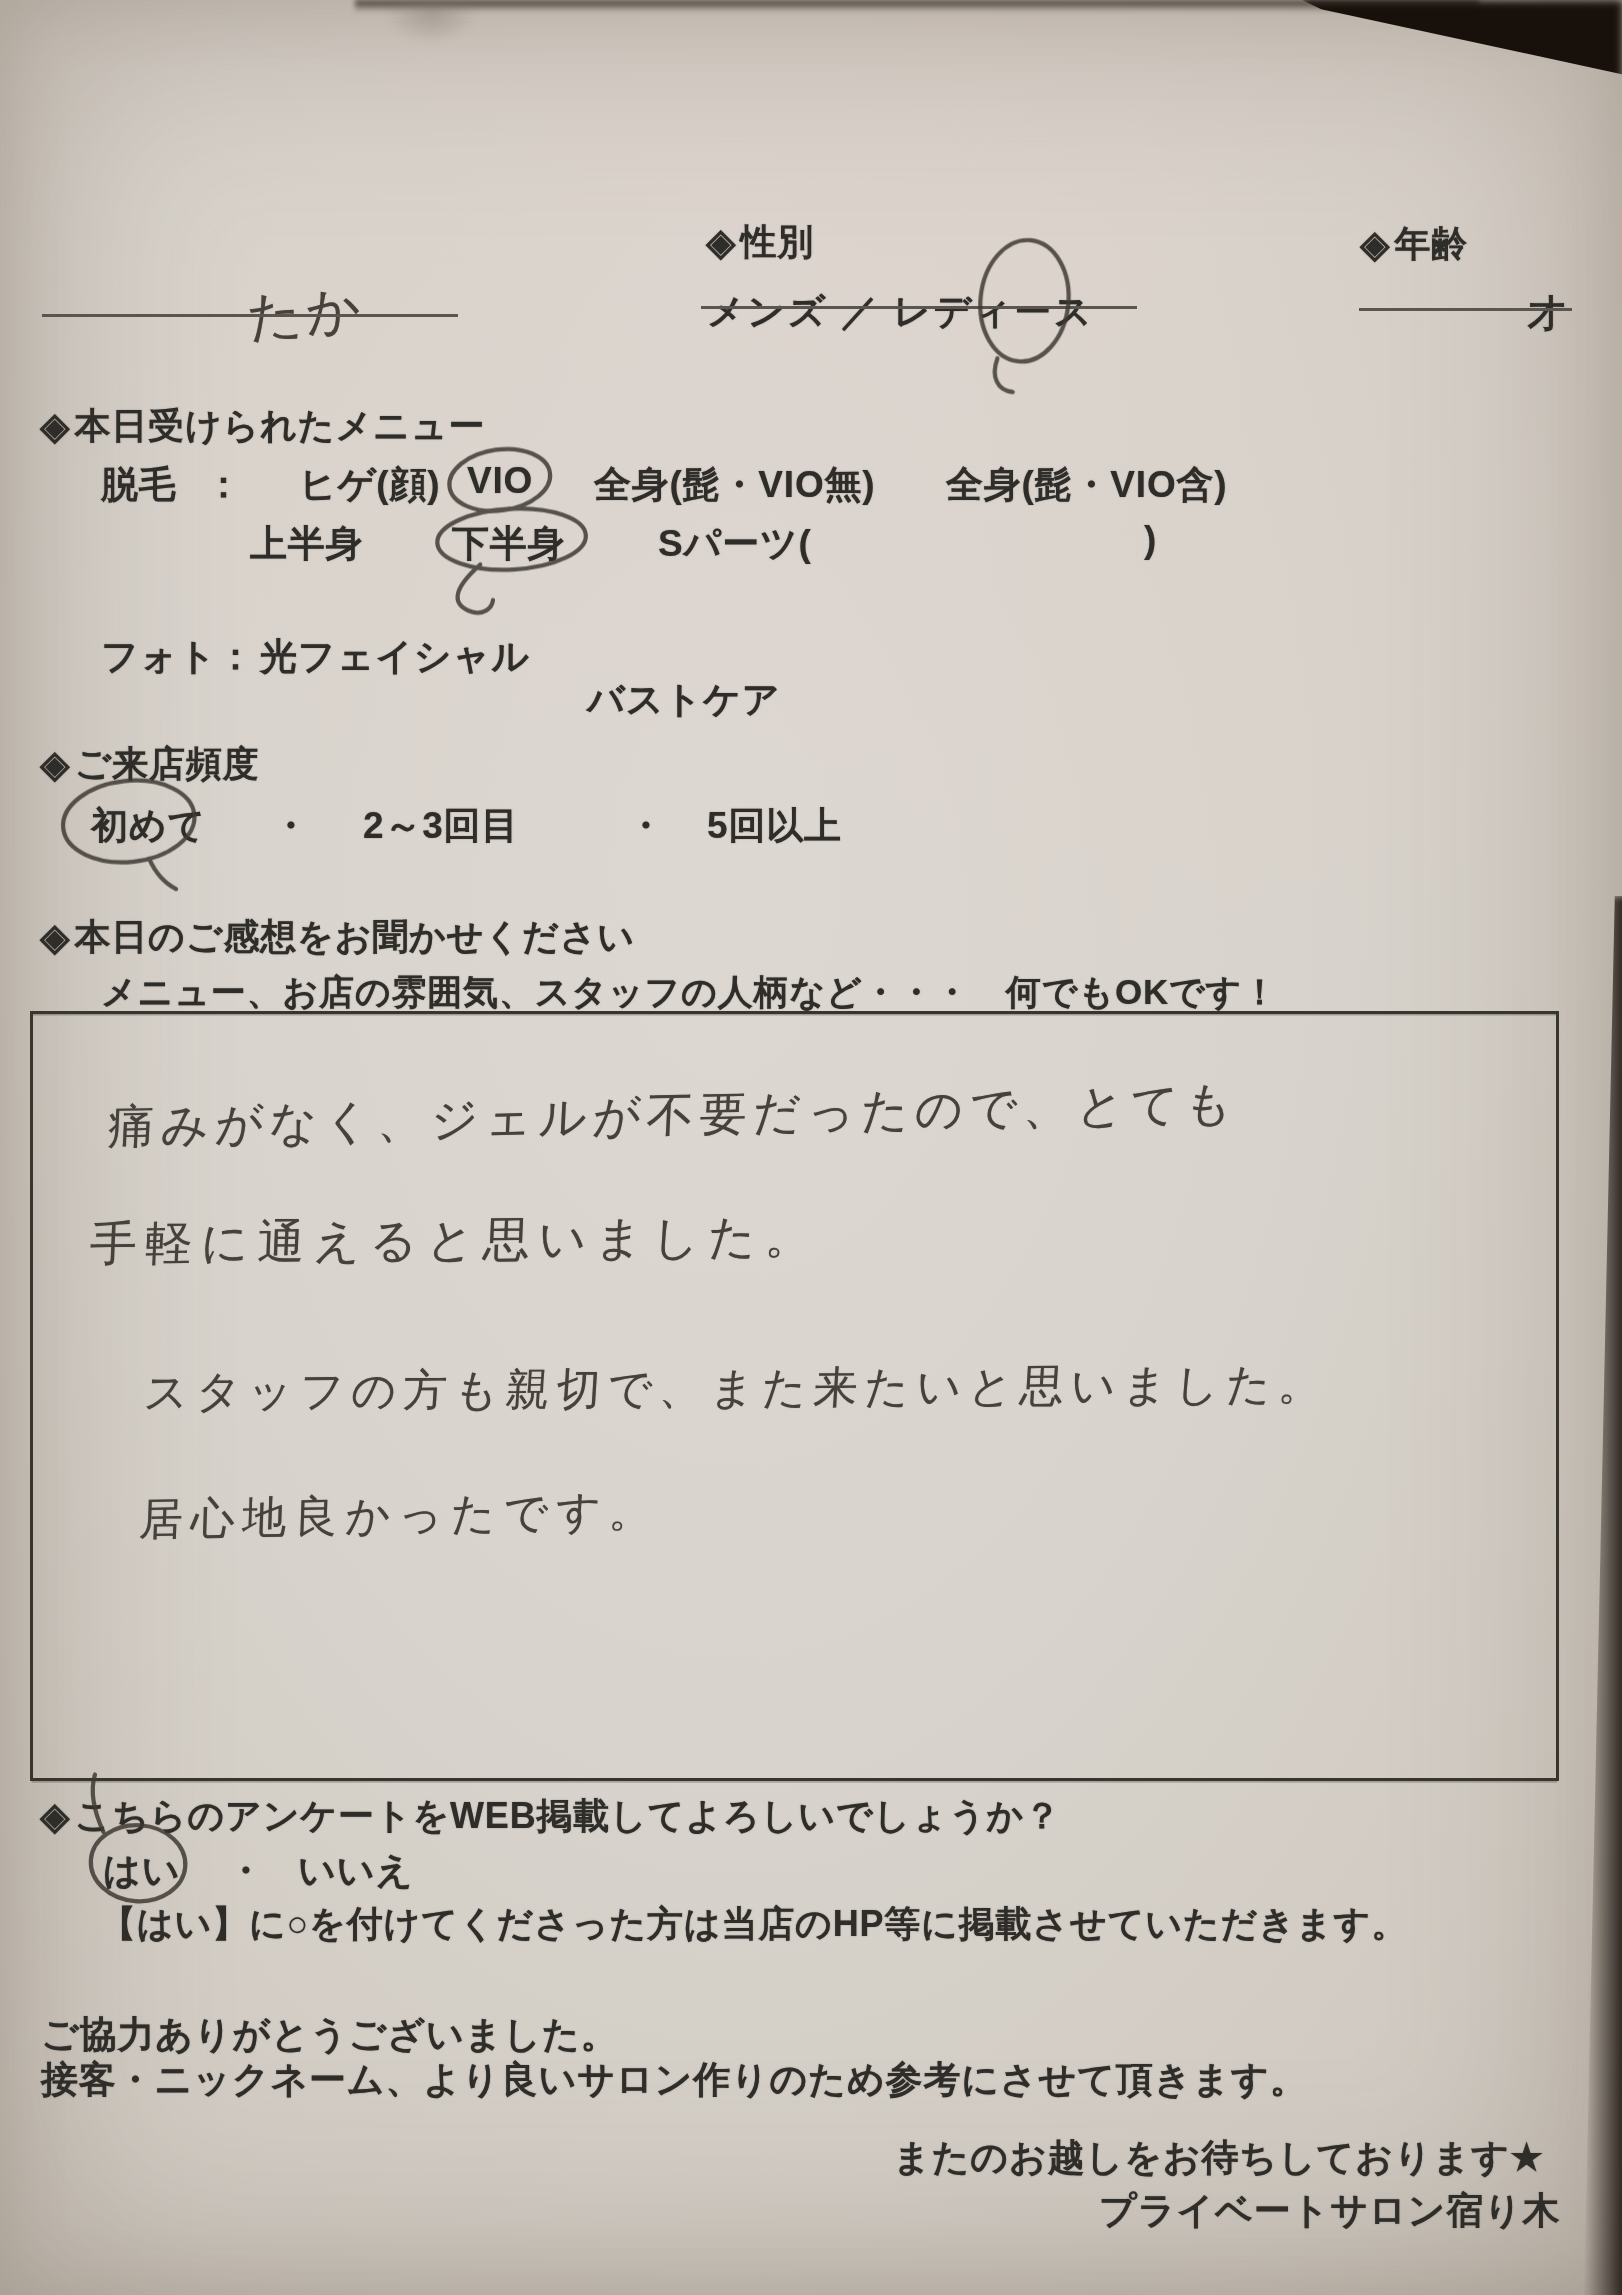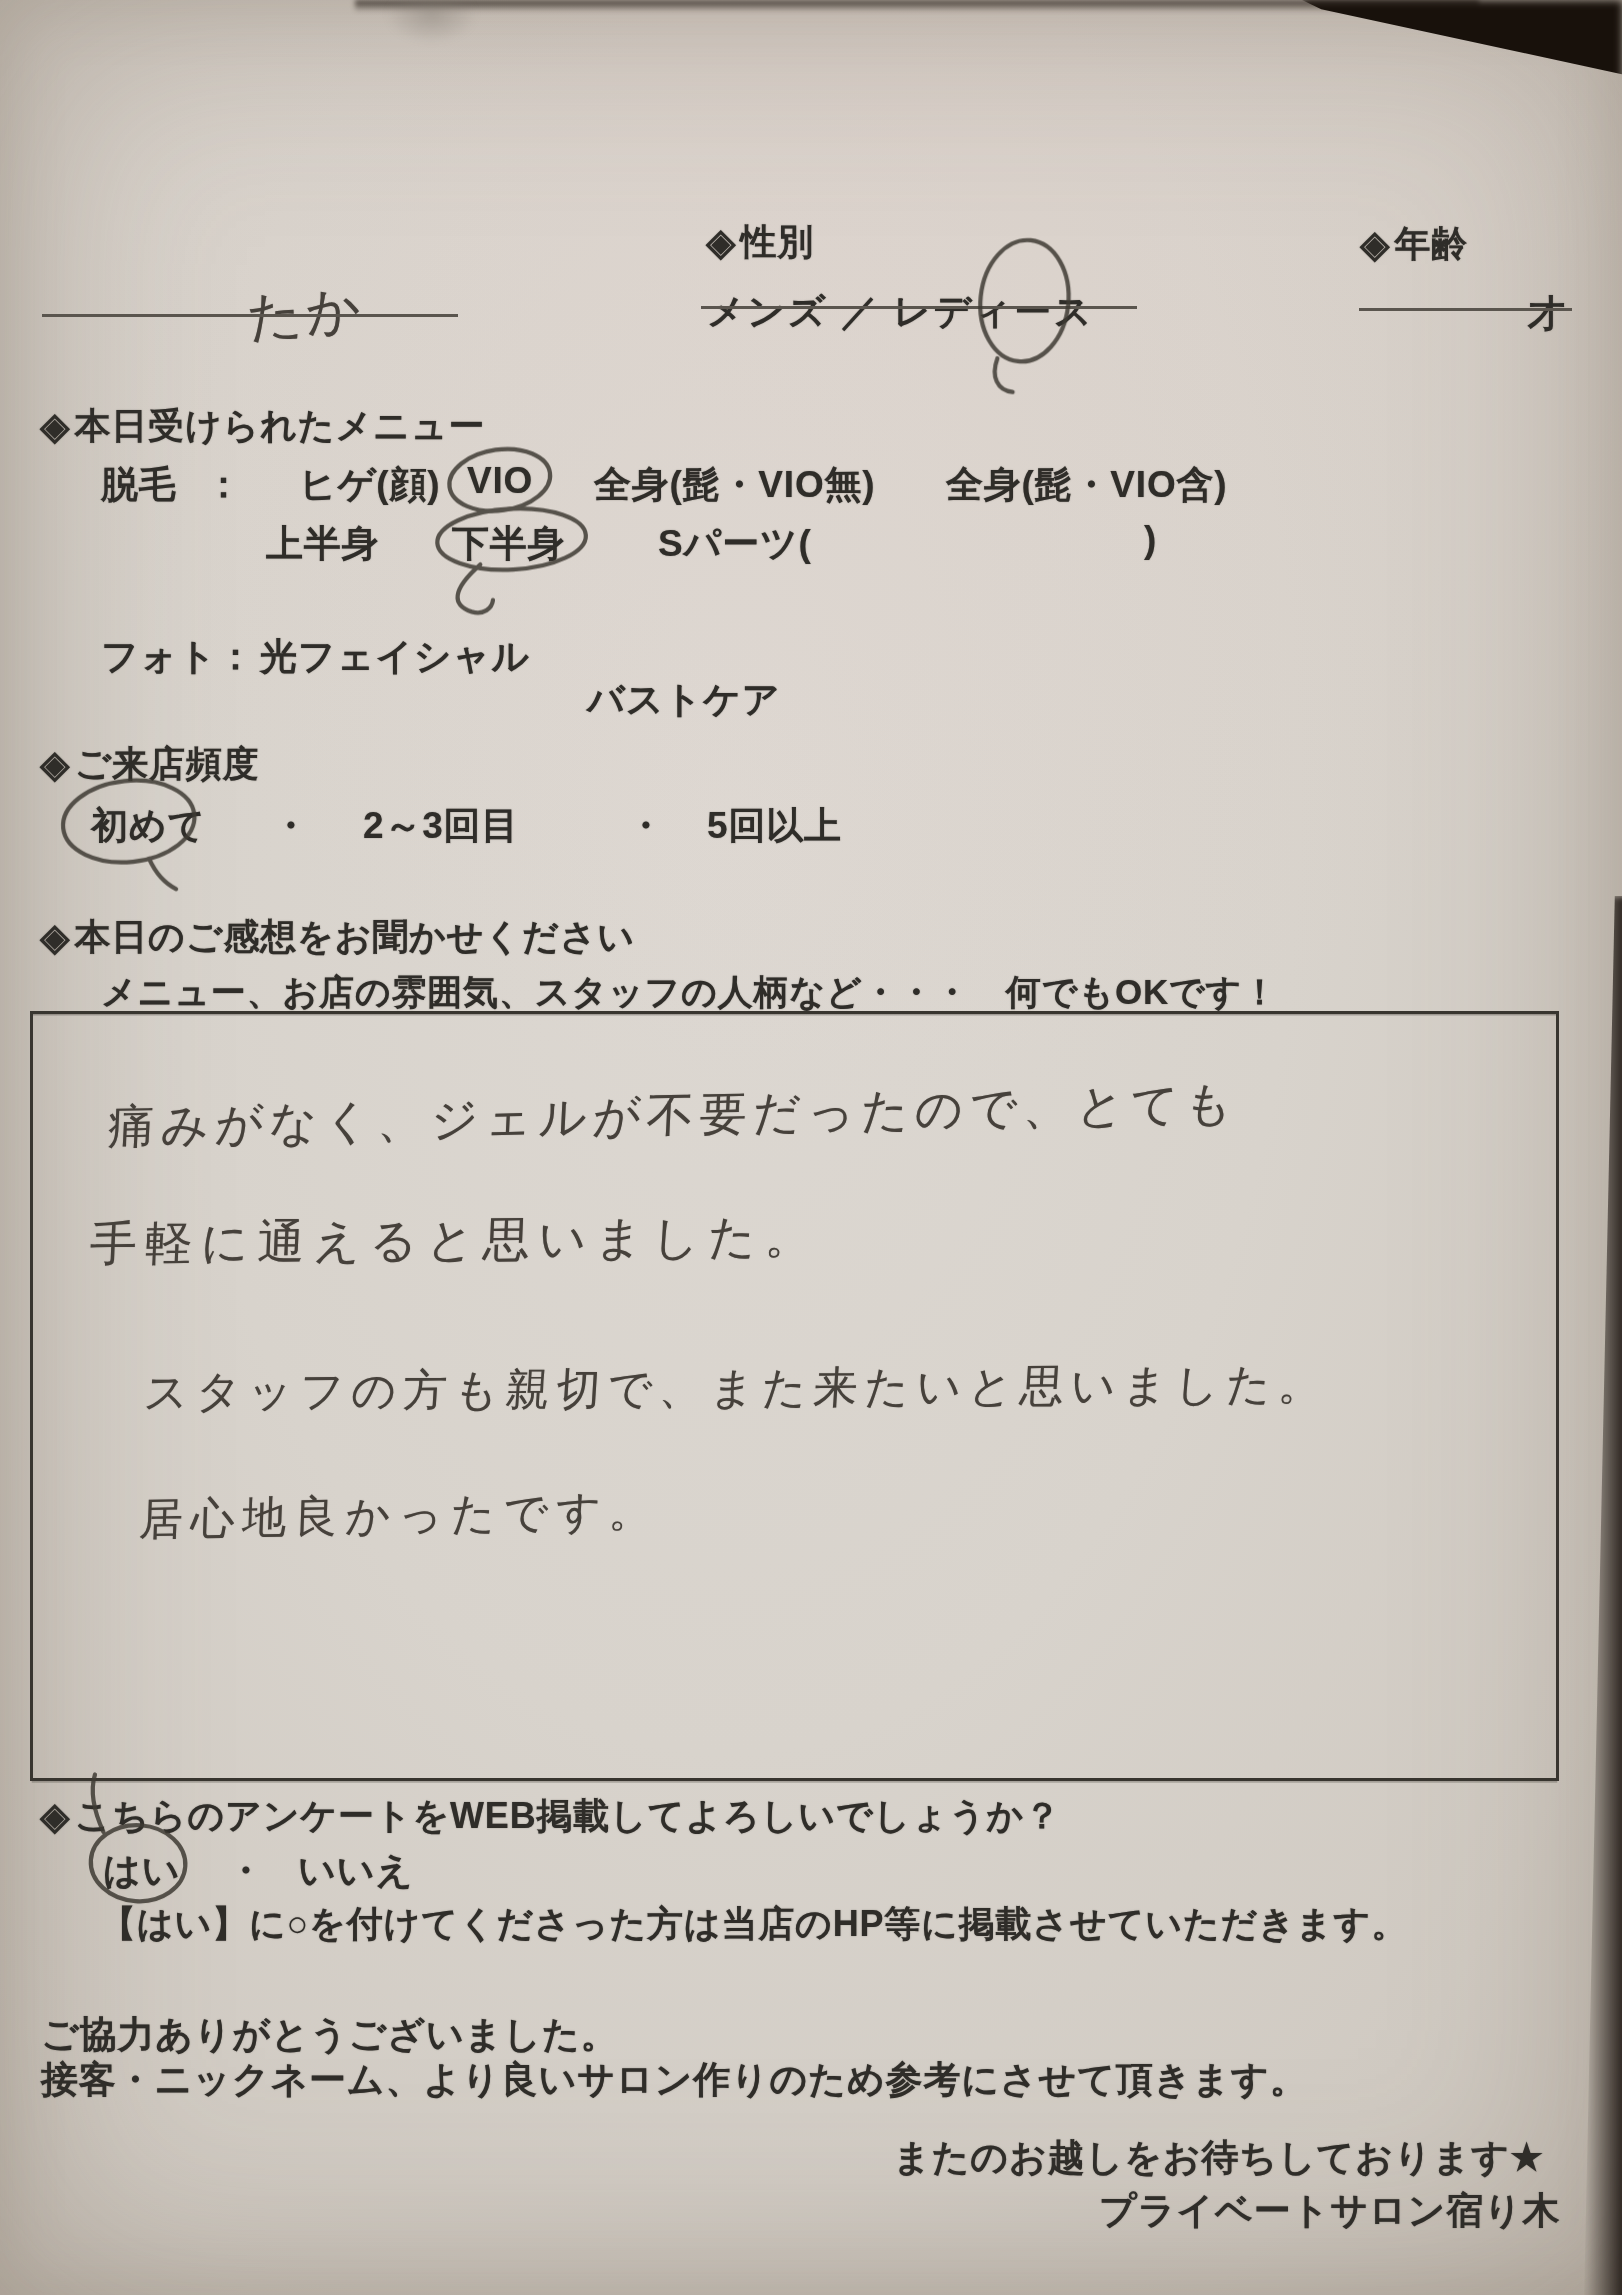--- a/index.html
+++ b/index.html
@@ -57,21 +57,21 @@
 
   <div class="p" style="left:41px;top:402px;font-size:36px;"><span class="dia">◈</span><span>本日受けられたメニュー</span></div>
 
   <div class="p" style="left:93px;top:460px;font-size:37px;margin-left:8px;">脱毛</div>
   <div class="p" style="left:205px;top:460px;font-size:37px;">：</div>
   <div class="p" style="left:264px;top:460px;font-size:37px;margin-left:35px;">ヒゲ(顔)</div>
   <div class="p" style="left:467px;top:460px;font-size:37px;">VIO</div>
   <div class="p" style="left:594px;top:460px;font-size:37px;">全身(髭・VIO無)</div>
   <div class="p" style="left:946px;top:460px;font-size:37px;">全身(髭・VIO含)</div>
 
-  <div class="p" style="left:266px;top:519px;font-size:37px;">上半身</div>
+  <div class="p" style="left:250px;top:519px;font-size:37px;">上半身</div>
   <div class="p" style="left:452px;top:519px;font-size:37px;">下半身</div>
   <div class="p" style="left:658px;top:519px;font-size:37px;">Sパーツ(</div>
   <div class="p" style="left:1144px;top:519px;font-size:37px;">)</div>
 
   <div class="p" style="left:101px;top:632px;font-size:37px;">フォト：</div>
   <div class="p" style="left:260px;top:632px;font-size:37px;">光フェイシャル</div>
   <div class="p" style="left:587px;top:632px;font-size:37px;margin-top:43px;">バストケア</div>
 
   <div class="p" style="left:41px;top:740px;font-size:36px;"><span class="dia">◈</span><span>ご来店頻度</span></div>
   <div class="p" style="left:91px;top:801px;font-size:37px;">初めて</div>

